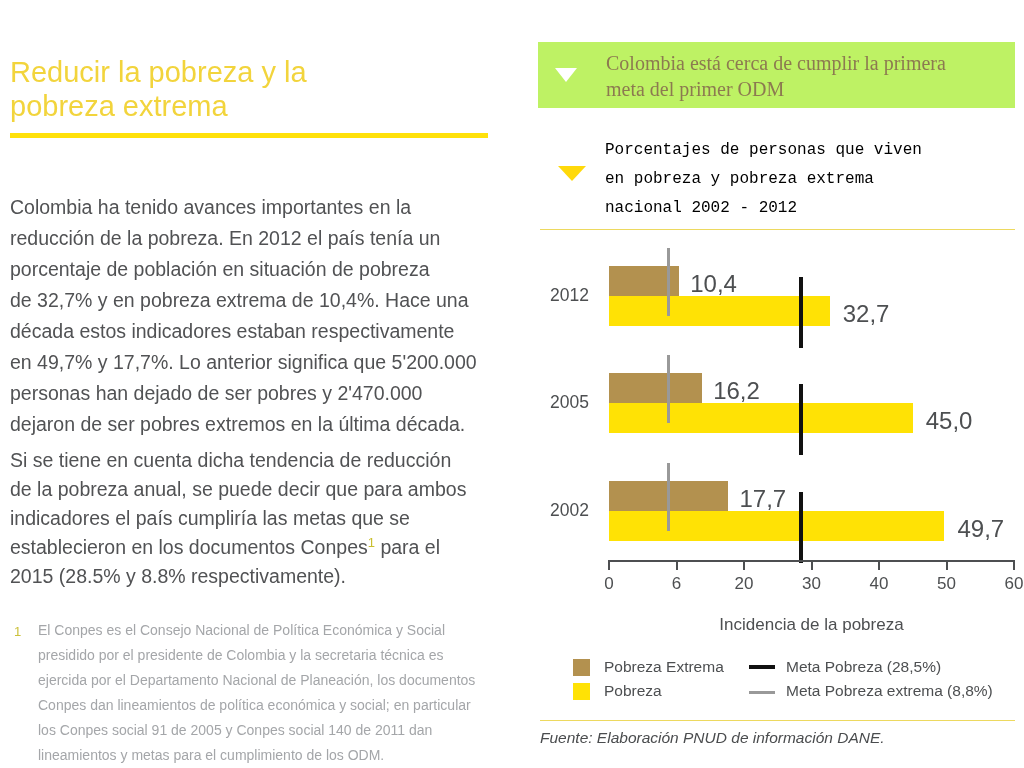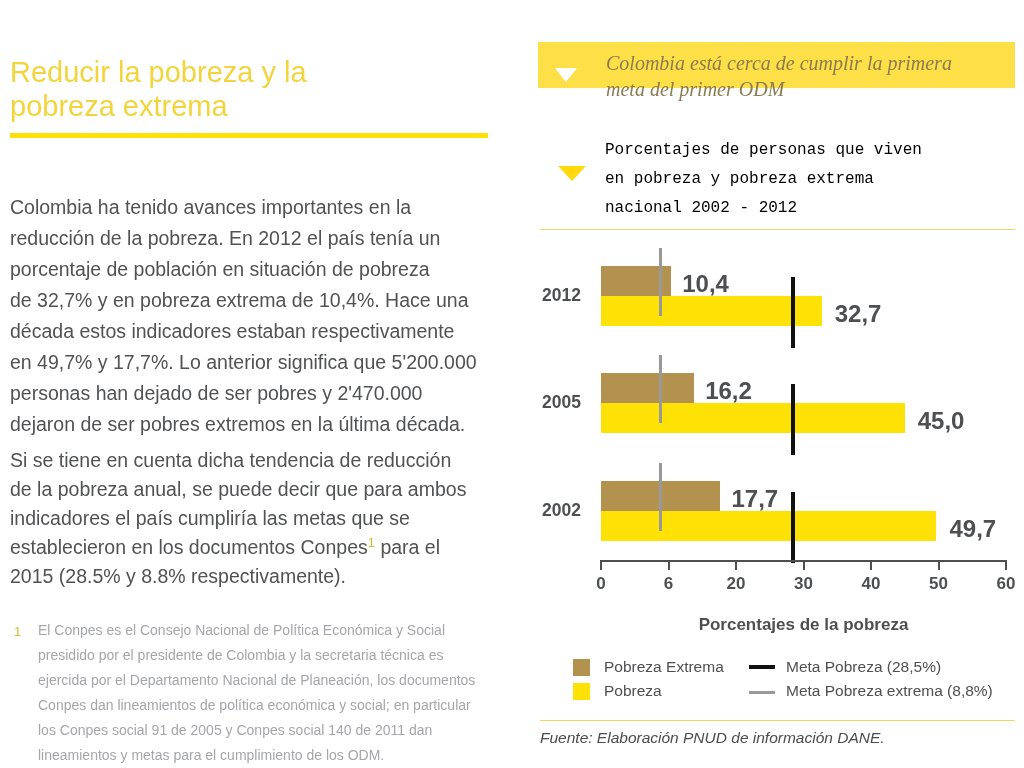--- a/index.html
+++ b/index.html
@@ -19,35 +19,35 @@
   .para1{position:absolute;left:0;top:172px;width:500px;font-size:19.5px;line-height:31px;color:#515254;}
   .para2{position:absolute;left:0;top:426px;width:500px;font-size:19.5px;line-height:29px;color:#515254;}
   .fn-sup{color:#C9BF2F;font-size:13px;vertical-align:super;line-height:0;}
   .footnote{position:absolute;left:0;top:618px;width:480px;display:flex;
     font-size:14px;line-height:25px;color:#A4A6A9;}
   .footnote .marker{width:24px;margin-left:4px;flex:none;color:#CBC13B;font-size:13px;padding-top:1px;}
   .footnote .fn-text{flex:1;}
 
   
   .right-col{position:absolute;left:538px;top:0;width:478px;height:768px;}
-  .banner{position:absolute;left:0;top:42px;width:477px;height:46px;background:#fde047;font-style:italic;}
+  .banner{position:absolute;left:0;top:42px;width:477px;height:66px;background:#bef264;}
   .banner-tri{position:absolute;left:17px;top:26px;width:0;height:0;
     border-left:11px solid transparent;border-right:11px solid transparent;border-top:14px solid #ffffff;}
   .banner-text{position:absolute;left:68px;top:8px;width:400px;
     font-family:"Liberation Serif",serif;font-size:20px;line-height:26px;color:#8C7A50;}
   .chart-head-tri{position:absolute;left:20px;top:166px;width:0;height:0;
     border-left:14px solid transparent;border-right:14px solid transparent;border-top:15px solid #FFD90A;}
   .chart-heading{position:absolute;left:67px;top:136px;width:345px;
     font-family:Liberation Mono, monospace;font-size:16px;line-height:29px;color:#000000;}
   .thin-rule{position:absolute;left:2px;width:475px;height:1px;background:#EDD95F;}
   .rule-top{top:229px;}
   .rule-bottom{top:720px;}
 
   
-  .chart-plot{position:absolute;left:0;top:240px;width:478px;height:405px;font-weight:bold;}
+  .chart-plot{position:absolute;left:8px;top:240px;width:478px;height:405px;}
   .bar{position:absolute;height:30px;}
   .year-label{position:absolute;left:0;width:44px;text-align:left;
     font-size:17.5px;color:#4D4F51;}
   .val-label{position:absolute;font-size:24px;color:#4D4F51;}
   .ref-line{position:absolute;}
   .axis-line{position:absolute;background:#4D4F51;}
   .tick{position:absolute;width:2px;height:10px;background:#4D4F51;}
   .tick-label{position:absolute;width:34px;text-align:center;font-size:17px;color:#4D4F51;}
   .x-label{position:absolute;text-align:center;font-size:17px;color:#4D4F51;}
 
@@ -143,21 +143,21 @@
       <div class="tick" style="left: 197px; top: 320px;"></div>
       <div class="tick-label" style="left: 181px; top: 334px;">20</div>
       <div class="tick" style="left: 264.5px; top: 320px;"></div>
       <div class="tick-label" style="left: 248.5px; top: 334px;">30</div>
       <div class="tick" style="left: 332px; top: 320px;"></div>
       <div class="tick-label" style="left: 316px; top: 334px;">40</div>
       <div class="tick" style="left: 399.5px; top: 320px;"></div>
       <div class="tick-label" style="left: 383.5px; top: 334px;">50</div>
       <div class="tick" style="left: 467px; top: 320px;"></div>
       <div class="tick-label" style="left: 451px; top: 334px;">60</div>
-      <div class="x-label" style="left: 63px; top: 375px; width: 405px;">Porcentajes de la pobreza</div>
+      <div class="x-label" style="left: 63px; top: 375px; width: 405px;">Incidencia de la pobreza</div>
     </div>
 
   <div class="legend">
     <div class="swatch sw-extreme" style="background: rgb(179, 145, 79);"></div>
     <span class="leg-label ll-1">Pobreza Extrema</span>
     <div class="leg-line lg-black" style="background: rgb(17, 17, 17);"></div>
     <span class="leg-label ll-2">Meta Pobreza (28,5%)</span>
     <div class="swatch sw-poverty" style="background: rgb(255, 226, 5);"></div>
     <span class="leg-label ll-3">Pobreza</span>
     <div class="leg-line lg-gray" style="background: rgb(153, 153, 153);"></div>

